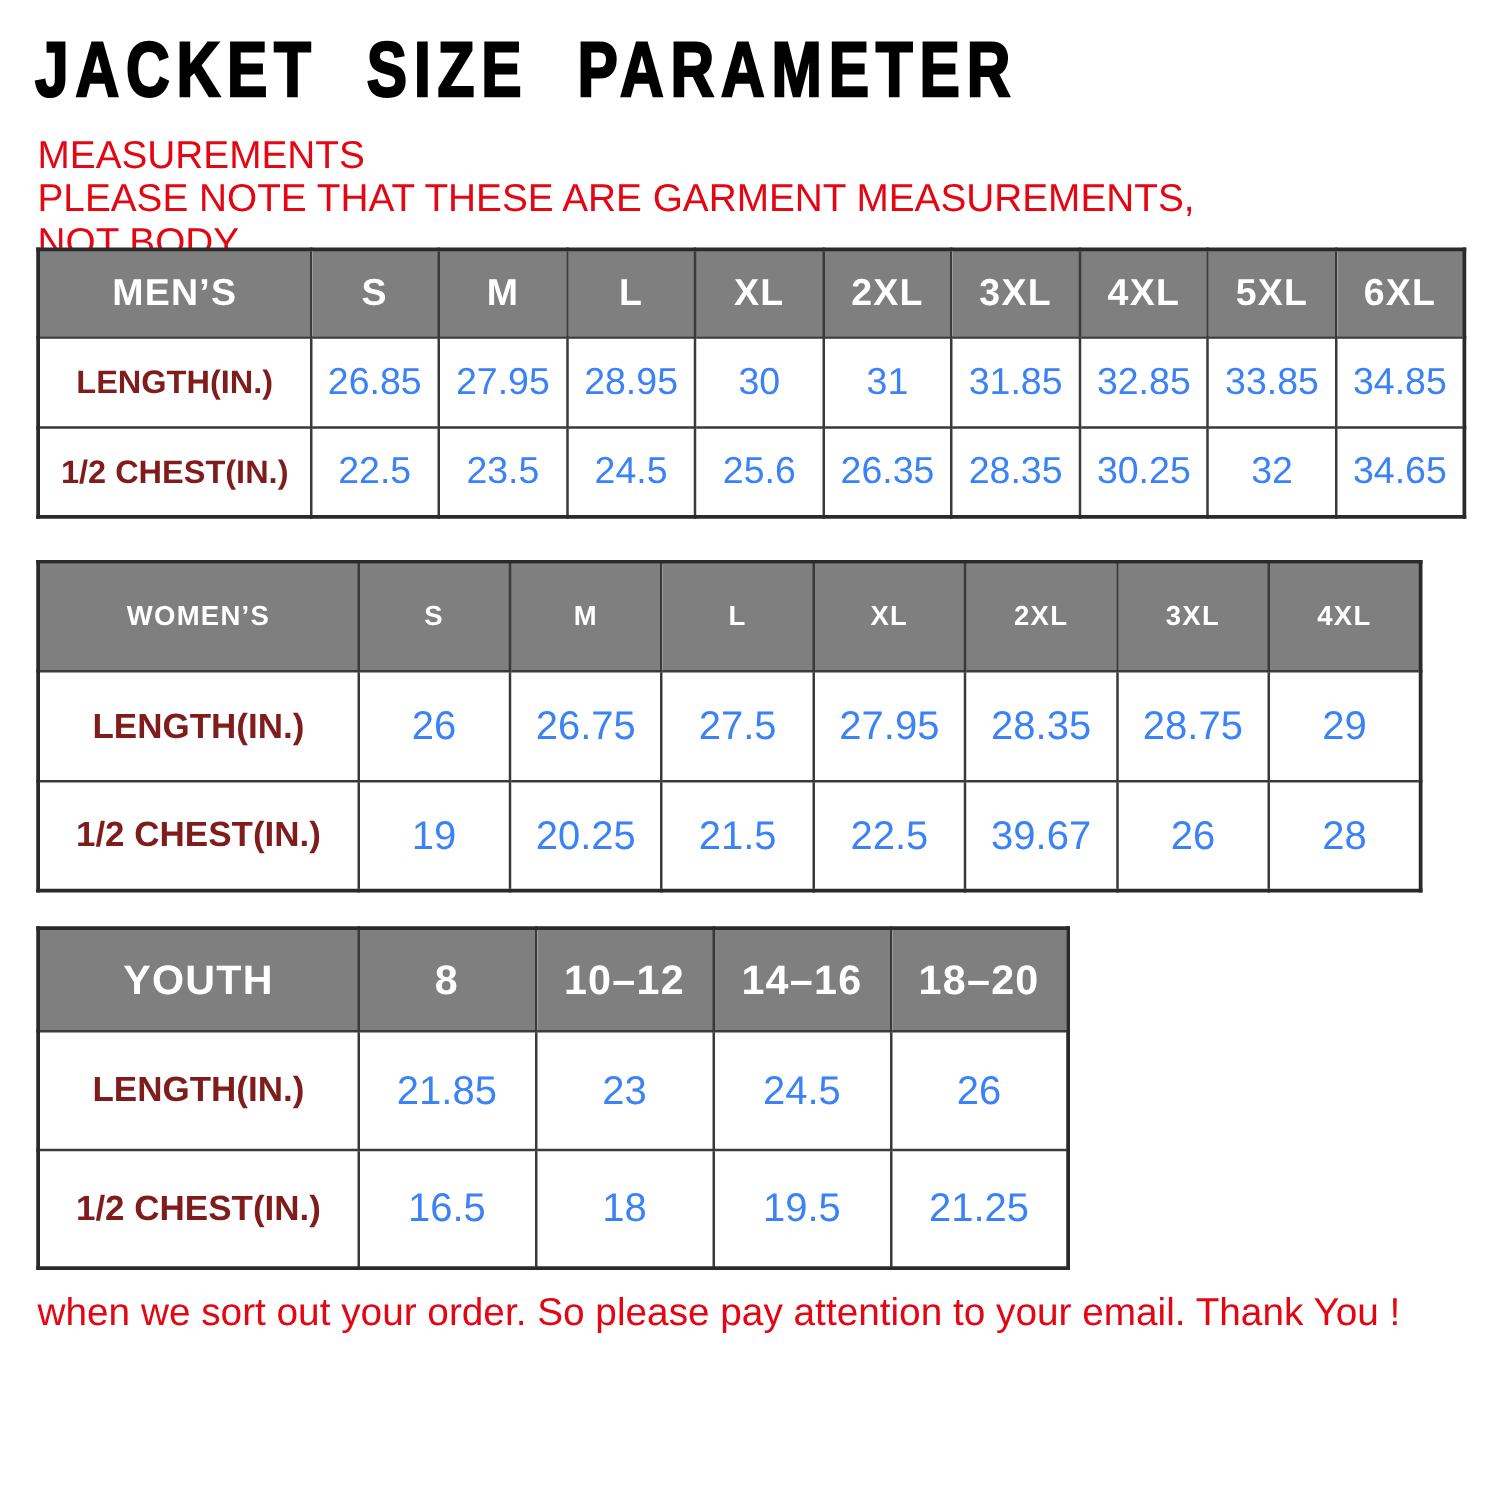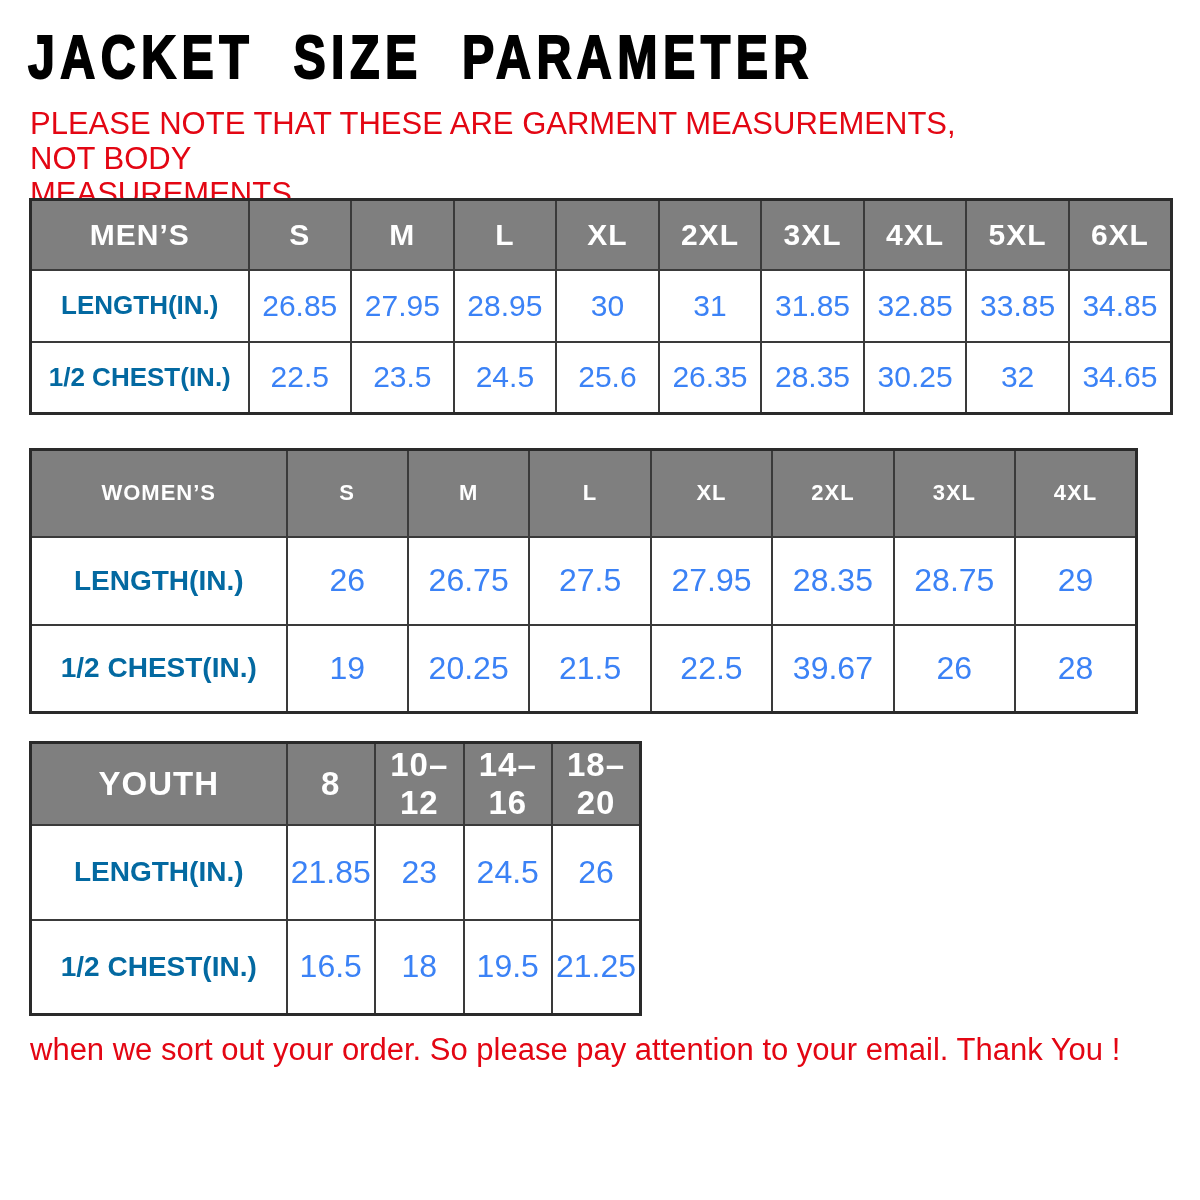--- a/index.html
+++ b/index.html
@@ -15,35 +15,35 @@
     -webkit-text-stroke:2px #000;
     white-space:nowrap;
   }
   .note{
     position:absolute;left:30px;top:106px;width:960px;
     font-size:31px;line-height:35px;color:var(--red,#e30613);
   }
   .size-table-wrap{position:absolute;}
   #men-table-wrap{left:29px;top:198px;width:1144px;}
   #women-table-wrap{left:29px;top:448px;width:1109px;}
-  #youth-table-wrap{left:29px;top:741px;width:613px;border-radius:27px;}
+  #youth-table-wrap{left:29px;top:741px;width:827px;border-radius:27px;}
   table{
     width:100%;border-collapse:collapse;table-layout:fixed;
     border:3px solid var(--border,#2a2a2a);
   }
   th,td{
     border:2px solid var(--border-inner,#3a3a3a);
     text-align:center;vertical-align:middle;padding:0;overflow:hidden;
   }
   thead th{
     background:var(--header-bg,#7f7f7f);
     color:var(--header-text,#fff);
     font-weight:700;letter-spacing:1px;
   }
-  td.label{font-weight:700;color:#0369a1;}
+  td.label{font-weight:700;color:#7f1d1d;}
   td.val{font-weight:400;color:#3b82f6;}
   
   .tbl-men col.c0{width:218px;}
   .tbl-men thead tr{height:70px;padding-left:19px;}
   .tbl-men tbody tr{height:72px;}
   .tbl-men thead th{font-size:30px;}
   .tbl-men td.label{font-size:26px;}
   .tbl-men td.val{font-size:30px;}
   
   .tbl-women col.c0{width:256px;}
@@ -69,22 +69,22 @@
   }
 </style>
 </head>
 <body>
 
 <div class="sheet">
 
   <div class="title">JACKET SIZE PARAMETER</div>
 
   <div class="note">
+    <div>MEASUREMENTS</div>
     <div>PLEASE NOTE THAT THESE ARE GARMENT MEASUREMENTS, NOT BODY</div>
-    <div>MEASUREMENTS</div>
   </div>
 
   <div class="size-table-wrap" id="men-table-wrap">
       <table class="tbl-men">
         <colgroup>
           <col class="c0">
           <col>
           <col>
           <col>
           <col>

